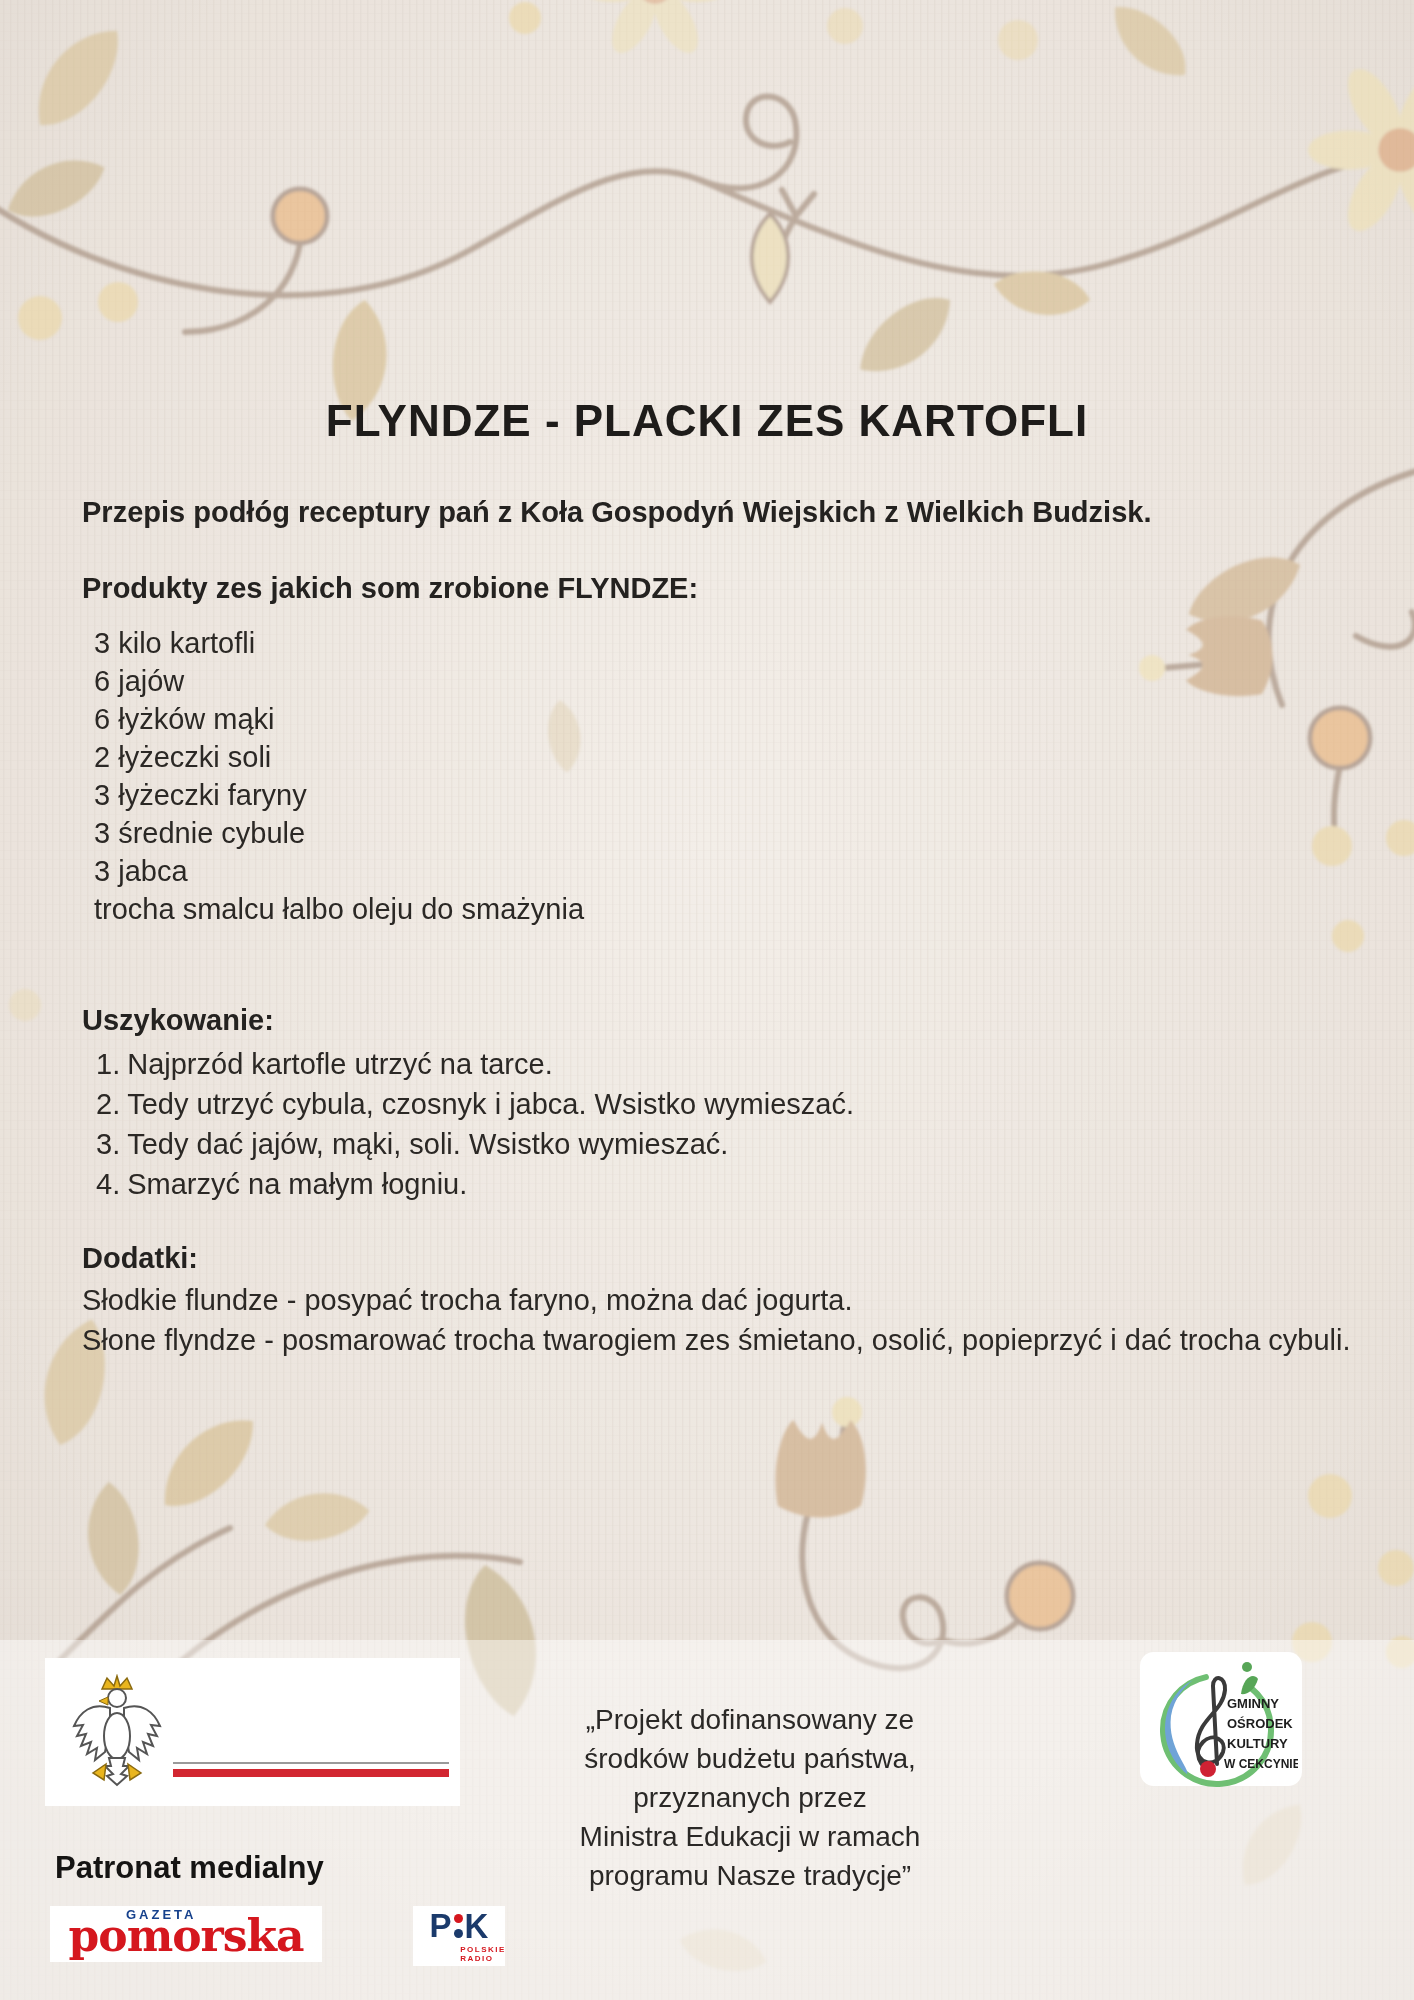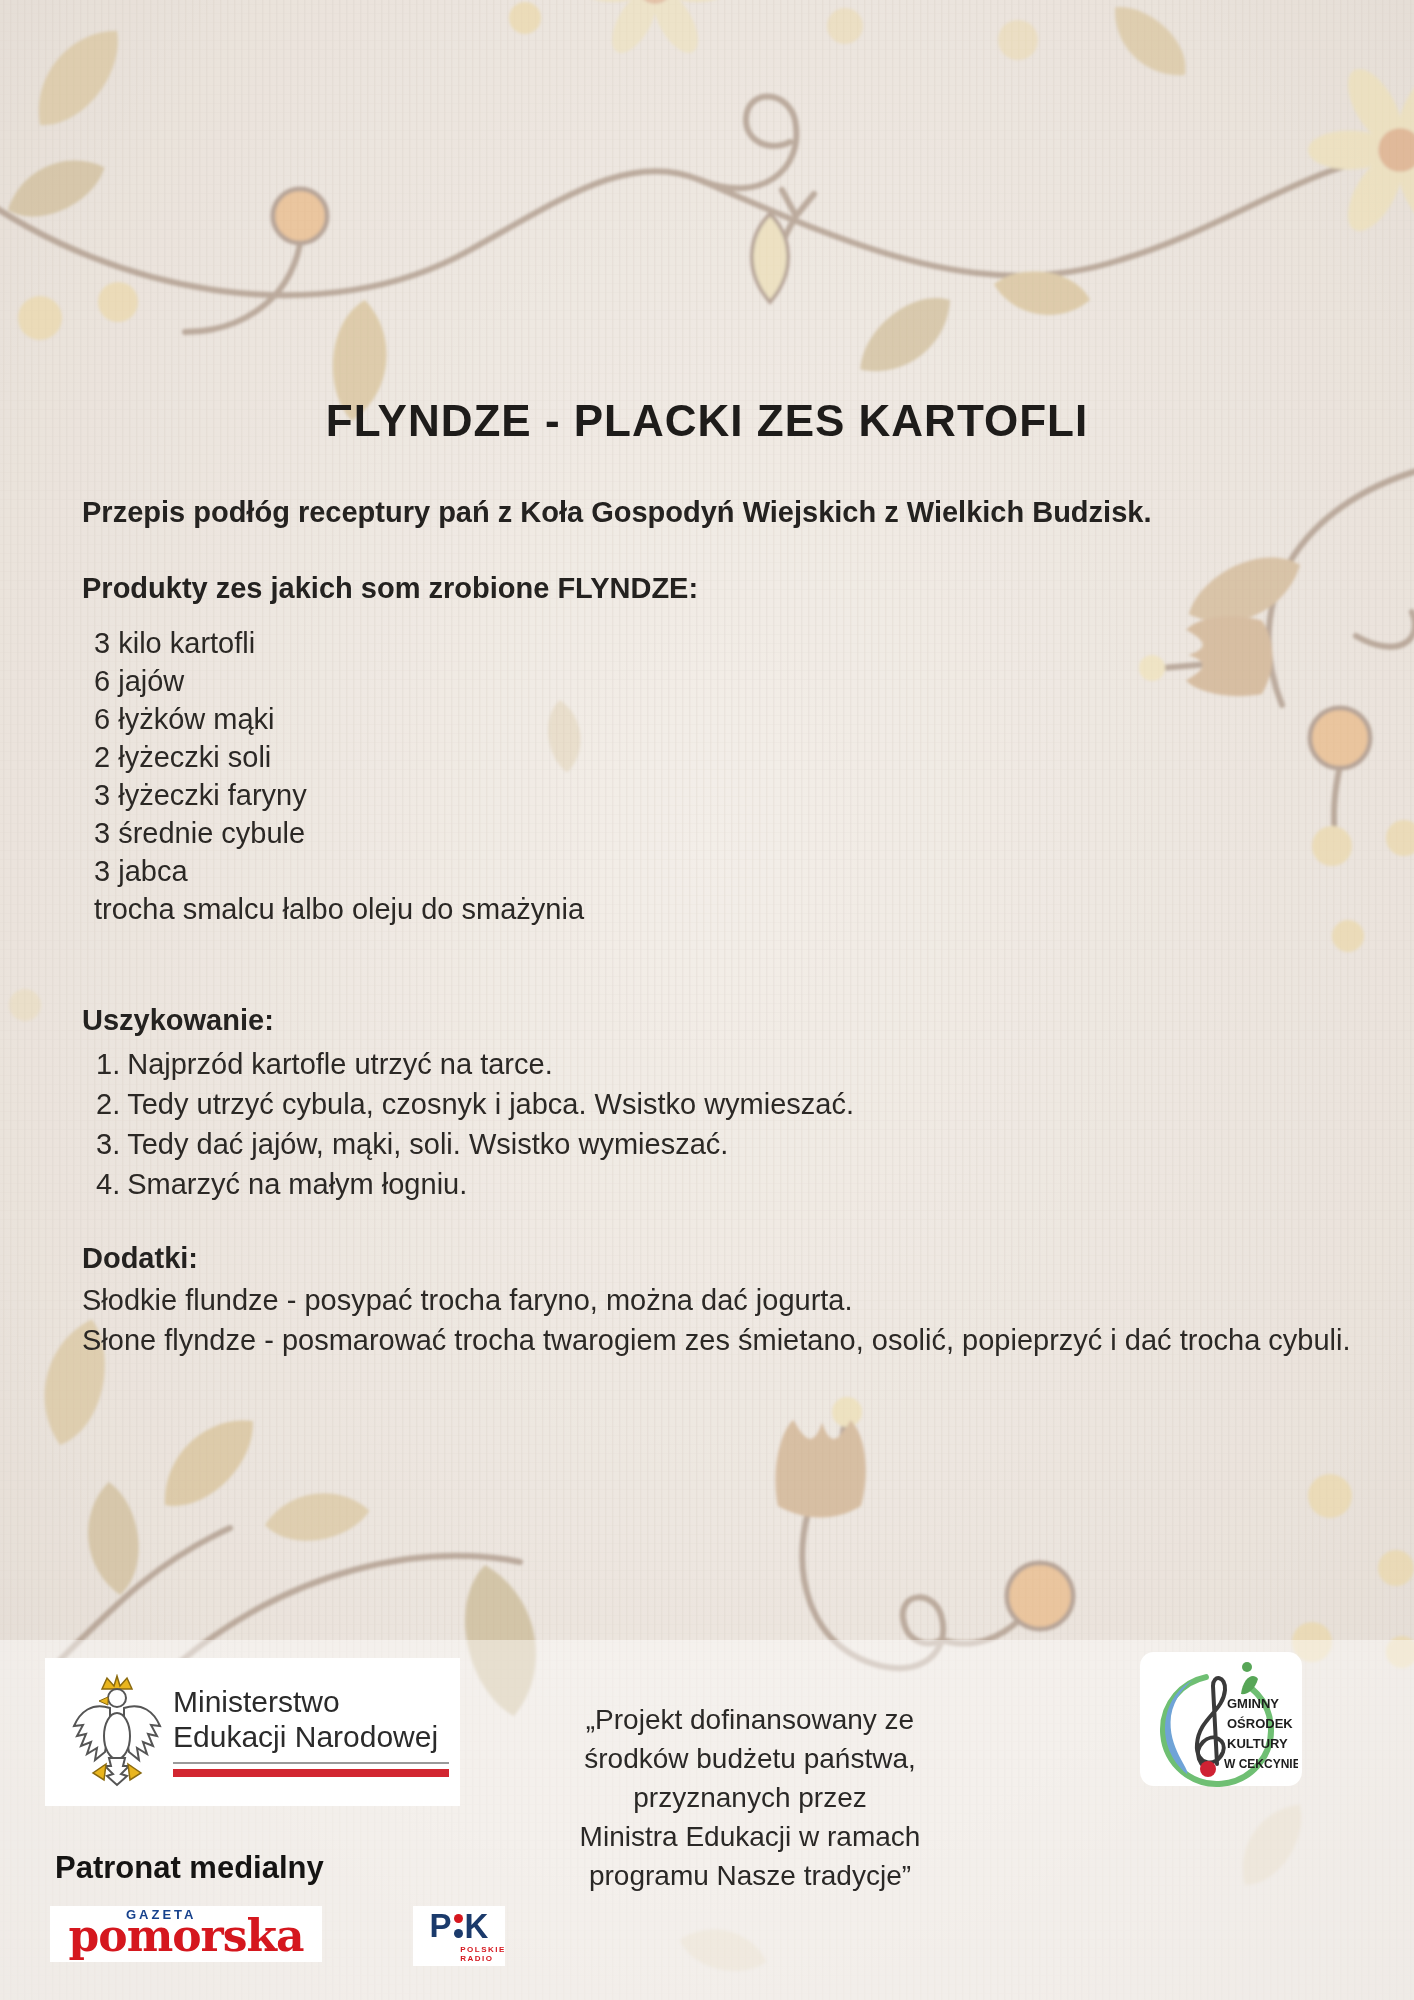--- a/index.html
+++ b/index.html
@@ -202,24 +202,20 @@
         <path d="M30,15 L35,4 L42,12 L45,2 L48,12 L55,4 L60,15 Z" fill="#e9b51e" stroke="#8a6a10" stroke-width="1.5"></path>
         <path d="M38,34 C20,28 8,38 2,52 L11,51 L5,62 L14,60 L9,72 L19,68 L15,80 L25,74 L23,86 L33,78 C35,68 36,58 38,50 Z" fill="#fff" stroke="#555" stroke-width="2"></path>
         <path d="M52,34 C70,28 82,38 88,52 L79,51 L85,62 L76,60 L81,72 L71,68 L75,80 L65,74 L67,86 L57,78 C55,68 54,58 52,50 Z" fill="#fff" stroke="#555" stroke-width="2"></path>
         <circle cx="45" cy="24" r="9" fill="#fff" stroke="#555" stroke-width="2"></circle>
         <path d="M36,23 l-9,4 9,4 z" fill="#e9b51e" stroke="#8a6a10" stroke-width="1"></path>
         <ellipse cx="45" cy="62" rx="13" ry="23" fill="#fff" stroke="#555" stroke-width="2"></ellipse>
         <path d="M37,84 L53,84 L51,92 L57,92 L49,100 L55,102 L45,111 L35,102 L41,100 L33,92 L39,92 Z" fill="#fff" stroke="#555" stroke-width="2"></path>
         <path d="M34,90 l-13,9 11,7 z" fill="#e9b51e" stroke="#8a6a10" stroke-width="1.5"></path>
         <path d="M56,90 l13,9 -11,7 z" fill="#e9b51e" stroke="#8a6a10" stroke-width="1.5"></path>
       </svg>
-      <div class="ministry-name">
-        <div>Ministerstwo</div>
-        <div>Edukacji Narodowej</div>
-      </div>
       <div class="line-gray"></div>
       <div class="line-red"></div>
     </div>
 
     <div class="funding">
       <div>„Projekt dofinansowany ze</div>
       <div>środków budżetu państwa,</div>
       <div>przyznanych przez</div>
       <div>Ministra Edukacji w ramach</div>
       <div>programu Nasze tradycje”</div>

